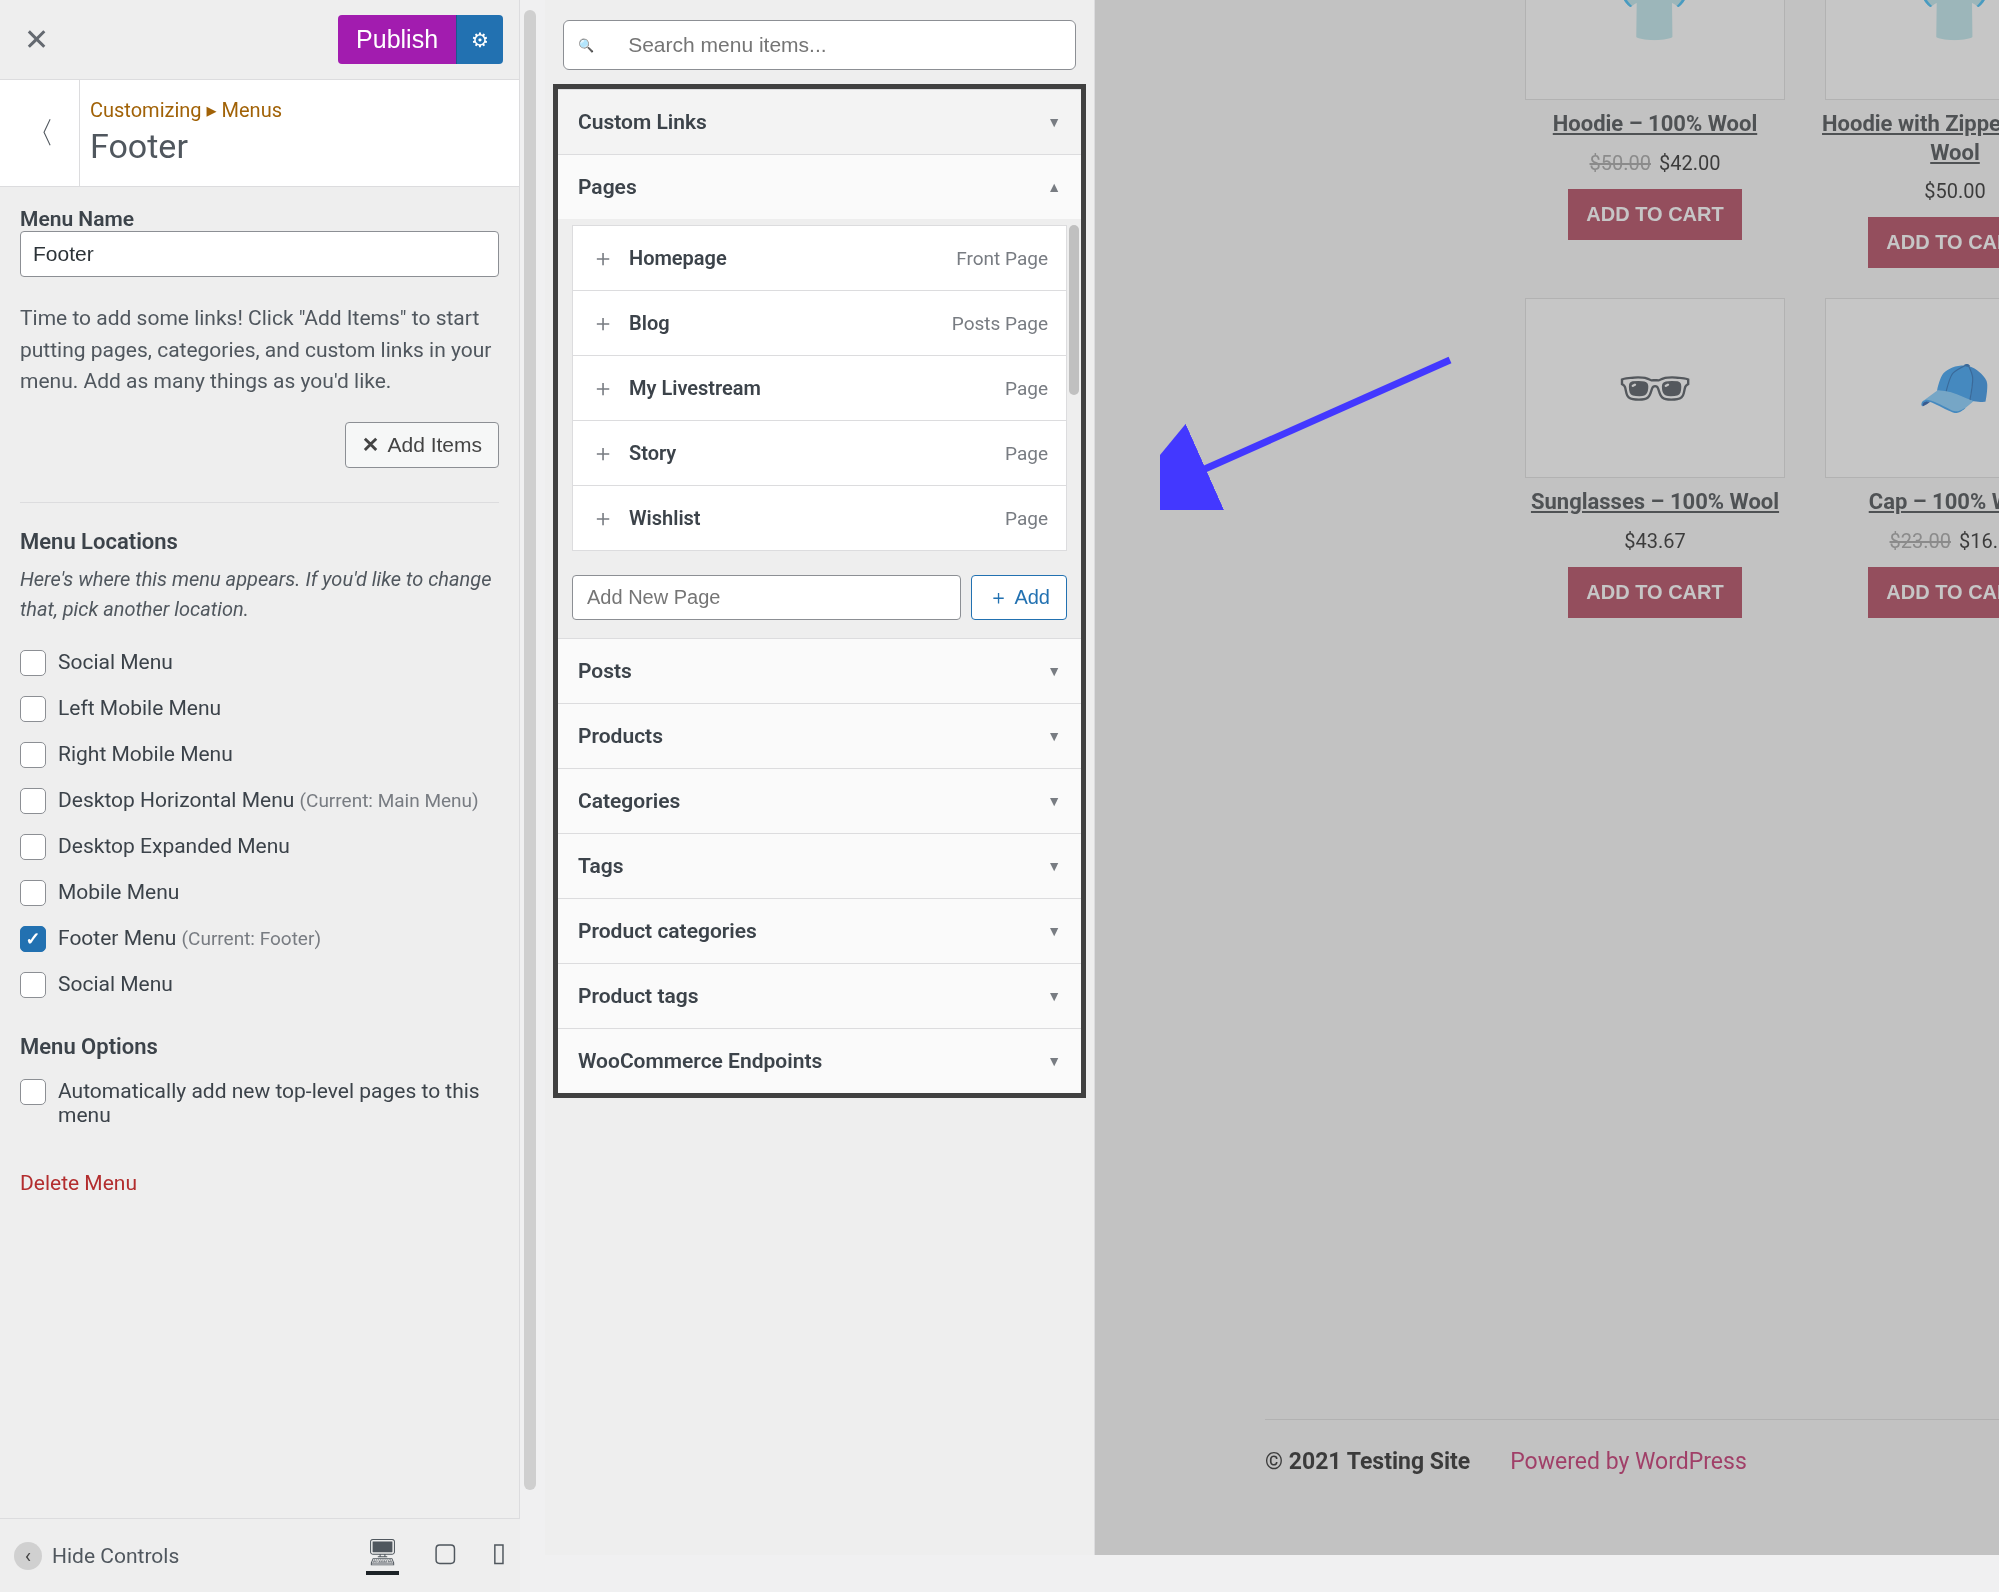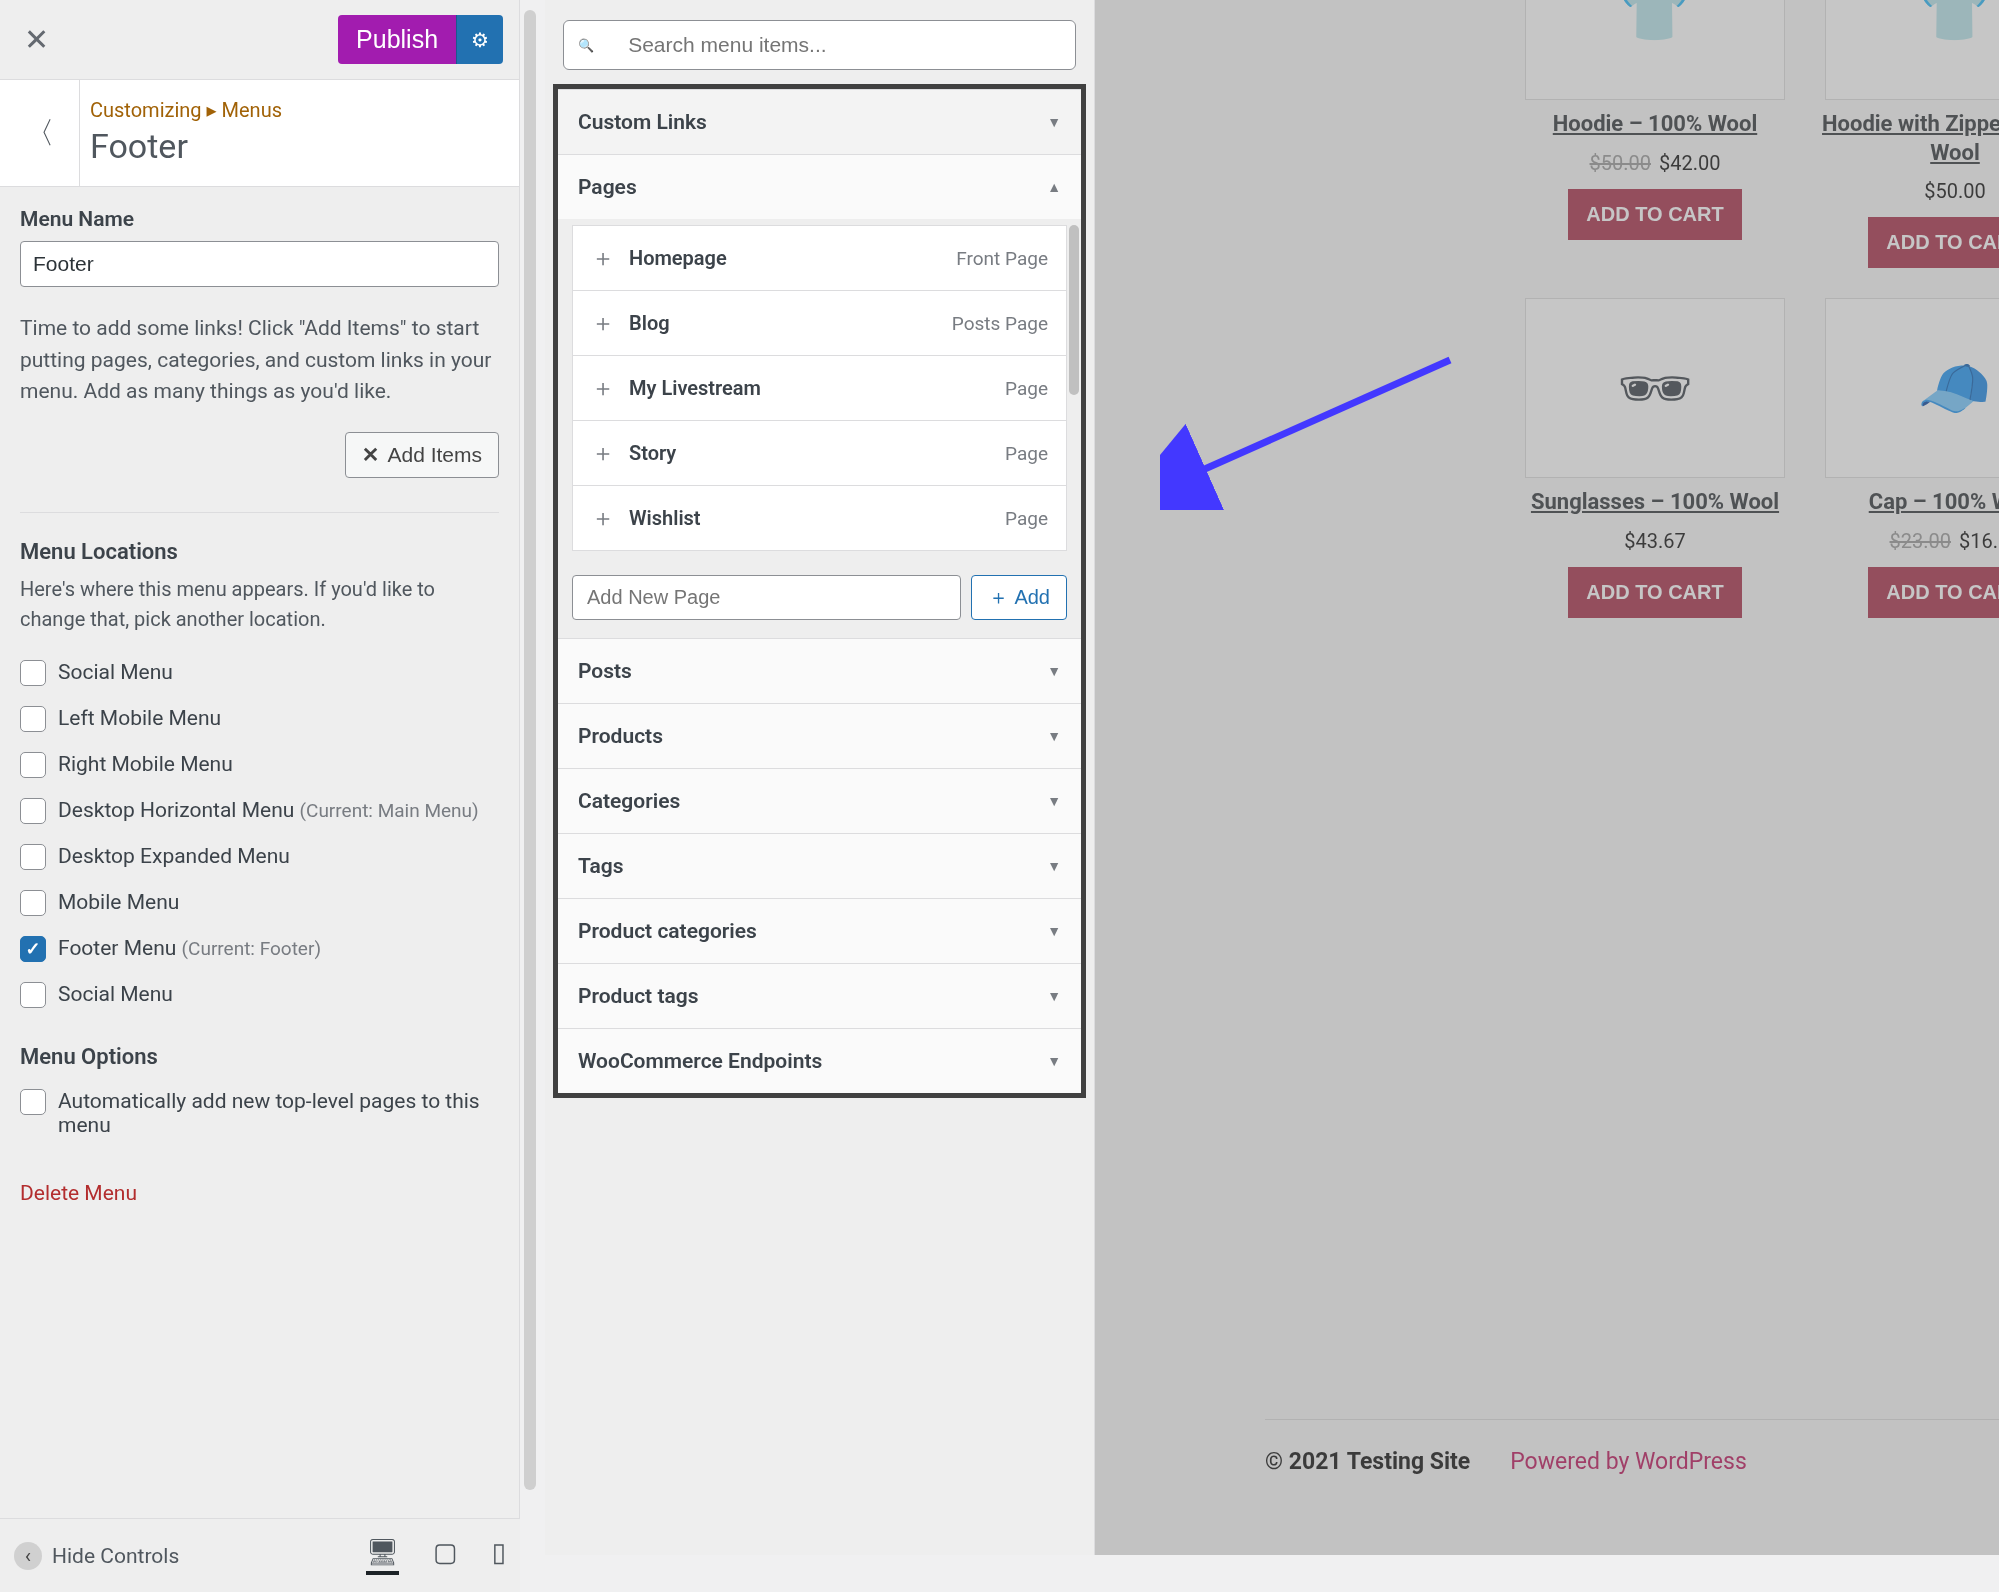--- a/index.html
+++ b/index.html
@@ -51,36 +51,36 @@
   position: relative;
 }
 .back-chev {
   position: absolute; left: 0; top:0; bottom:0; width: 80px;
   display:flex; align-items:center; justify-content:center;
   border-right: 1px solid #dcdcde; color:#50575e; font-size: 30px; cursor:pointer;
 }
 .crumb-line { color:#a16207; font-size: 20px; }
 .crumb-title { font-size: 34px; color:#50575e; font-weight: 400; margin-top:4px;}
 .panel-body { padding: 20px 20px 10px; }
-.field-label { font-weight: 600; font-size: 21px; color:#3c434a; margin-bottom:10px; display:block;}
+.field-label { font-weight: 600; font-size: 21px; color:#3c434a; display:block;}
 .text-input {
   width: 100%; padding: 10px 12px; font-size: 21px; border: 1px solid #8c8f94;
   background:#fff; border-radius:4px; color:#2c3338;
 }
 .hint { font-size: 21px; color:#50575e; line-height:1.5; margin-top: 26px;}
 .add-items-btn {
   float: right; margin-top: 24px;
   background:#f6f7f7; border:1px solid #8c8f94; color:#444;
   padding: 10px 16px; font-size: 21px; cursor:pointer; border-radius: 4px;
   display:inline-flex; align-items:center; gap:8px;
 }
 .clear { clear: both; }
 hr.sep { border:none; border-top:1px solid #dcdcde; margin: 34px 0 26px;}
 .section-h { font-weight:600; font-size:22px; color:#3c434a; margin-bottom:10px;}
-.section-sub { font-size:20px; color:#50575e; line-height:1.5; margin-bottom: 16px;}
+.section-sub { font-size:20px; color:#50575e; line-height:1.5; margin-bottom: 16px; font-style: italic;}
 .chk-row { display:flex; align-items:flex-start; gap:12px; padding: 10px 0; font-size:21px; color:#3c434a;}
 .chk {
   width:26px; height:26px; border:1px solid #8c8f94; border-radius:5px; background:#fff;
   display:inline-flex; align-items:center; justify-content:center; flex-shrink:0; cursor:pointer;
 }
 .chk.checked { background:#2271b1; border-color:#2271b1;}
 .chk.checked::after { content:"✓"; color:#fff; font-size:18px; font-weight:700;}
 .loc-note { color:#787c82; font-size:19px;}
 .delete-link { color:#b32d2e; font-size:21px; text-decoration:none; cursor:pointer; display:inline-block; margin-top:34px;}
 

